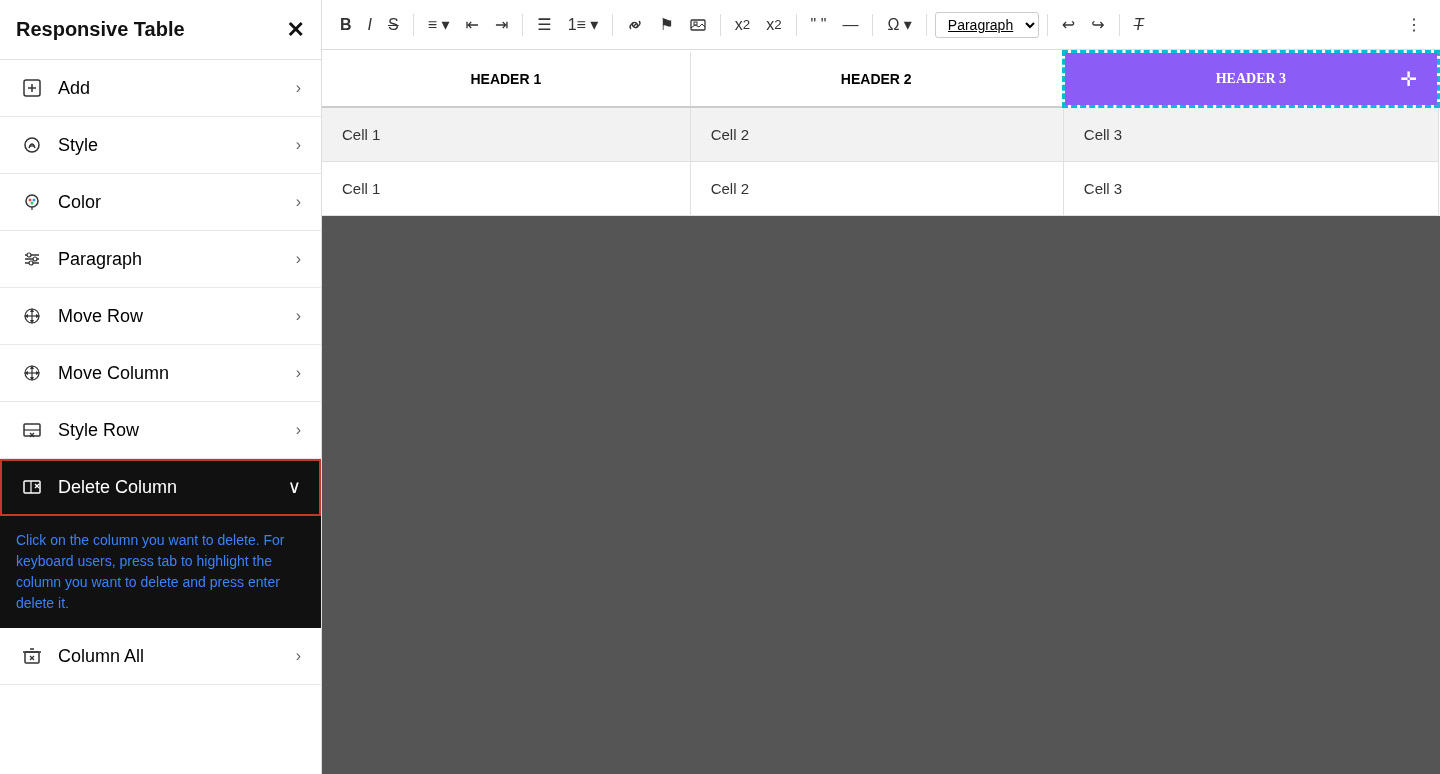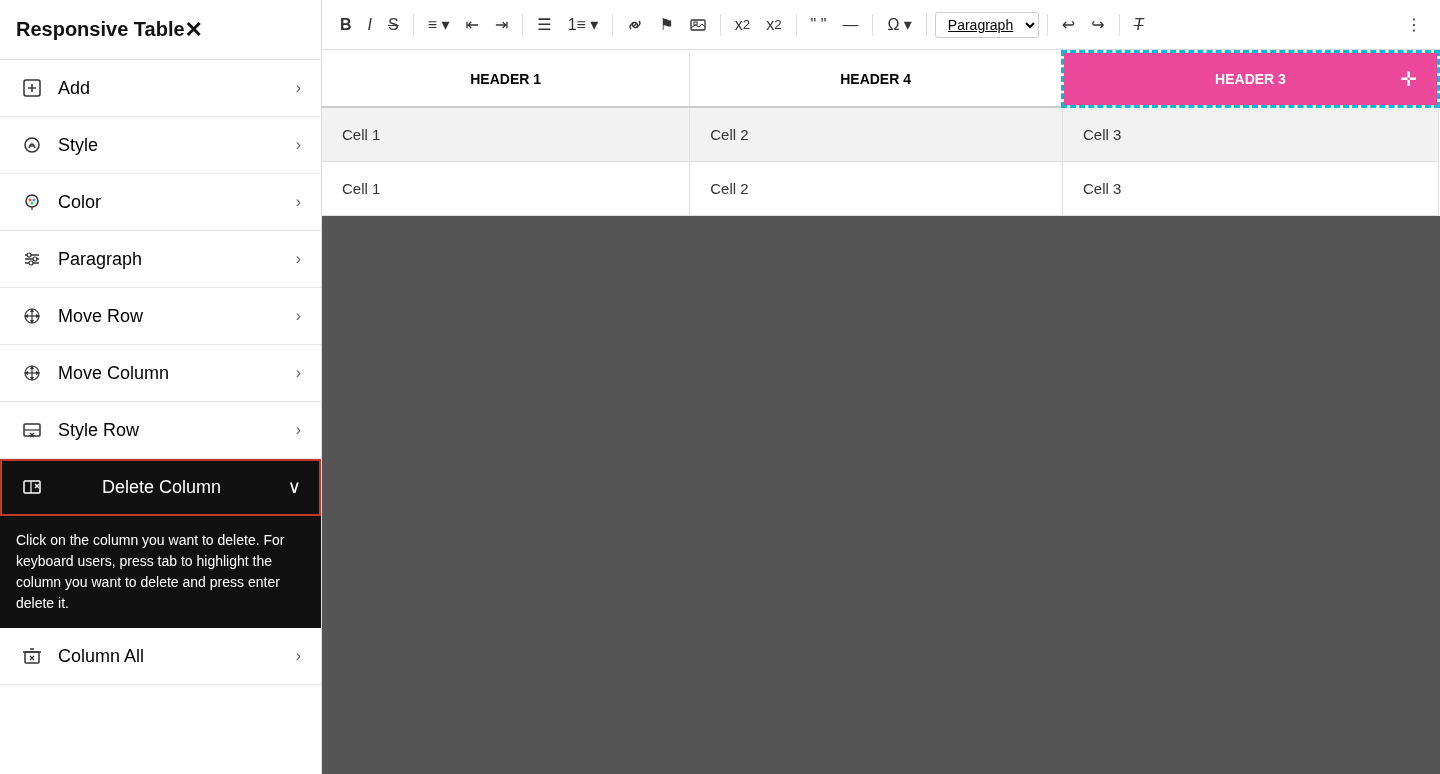--- a/index.html
+++ b/index.html
@@ -12,21 +12,21 @@
       background: #fff;
       display: flex;
       flex-direction: column;
       height: 774px;
       border-right: 1px solid #ddd;
     }
 
     .sidebar-header {
       display: flex;
       align-items: center;
-      justify-content: flex-start;
+      justify-content: space-between;
       padding: 18px 16px;
       border-bottom: 1px solid #e0e0e0;
     }
 
     .sidebar-title {
       font-size: 20px;
       font-weight: bold;
       color: #111;
     }
 
@@ -65,21 +65,21 @@
     }
 
     .sidebar-item .item-arrow {
       font-size: 16px;
       color: #666;
     }
 
     .sidebar-description {
       padding: 14px 16px;
       font-size: 14px;
-      color: #ffffff;
+      color: #3b82f6;
       background: #111;
       line-height: 1.5;
     }
 
     
     .main {
       flex: 1;
       display: flex;
       flex-direction: column;
       height: 774px;
@@ -179,21 +179,20 @@
     .selected-header {
       cursor: crosshair;
     }
 
     
     .sidebar-item.active-outlined {
       background: #111;
       color: #fff;
       outline: 2px solid #c0392b;
       outline-offset: -2px;
-      gap: 44px;
     }
 
     
     svg { display: block; }
   </style>
 </head>
 <body>
 
 <div class="sidebar">
   <div class="sidebar-header">
@@ -378,22 +377,22 @@
     <div class="toolbar-spacer"></div>
     <button class="toolbar-btn">⋮</button>
   </div>
 
   <div class="table-area">
     <div class="table-wrapper">
       <table>
         <thead>
           <tr>
             <th>HEADER 1</th>
-            <th>HEADER 4</th>
-            <th class="selected-header" style="background:#ec4899; color:#fff; border: 3px dashed #00bcd4; position:relative;">
+            <th>HEADER 2</th>
+            <th class="selected-header" style="background:#8b5cf6; color:#fff; border: 3px dashed #00bcd4; position:relative;font-family:Liberation Serif, serif;">
               HEADER 3
               <span style="position:absolute; top:50%; right:20px; transform:translateY(-50%); font-size:20px; color:#fff; font-weight:300;">✛</span>
             </th>
           </tr>
         </thead>
         <tbody>
           <tr>
             <td>Cell 1</td>
             <td>Cell 2</td>
             <td>Cell 3</td>

